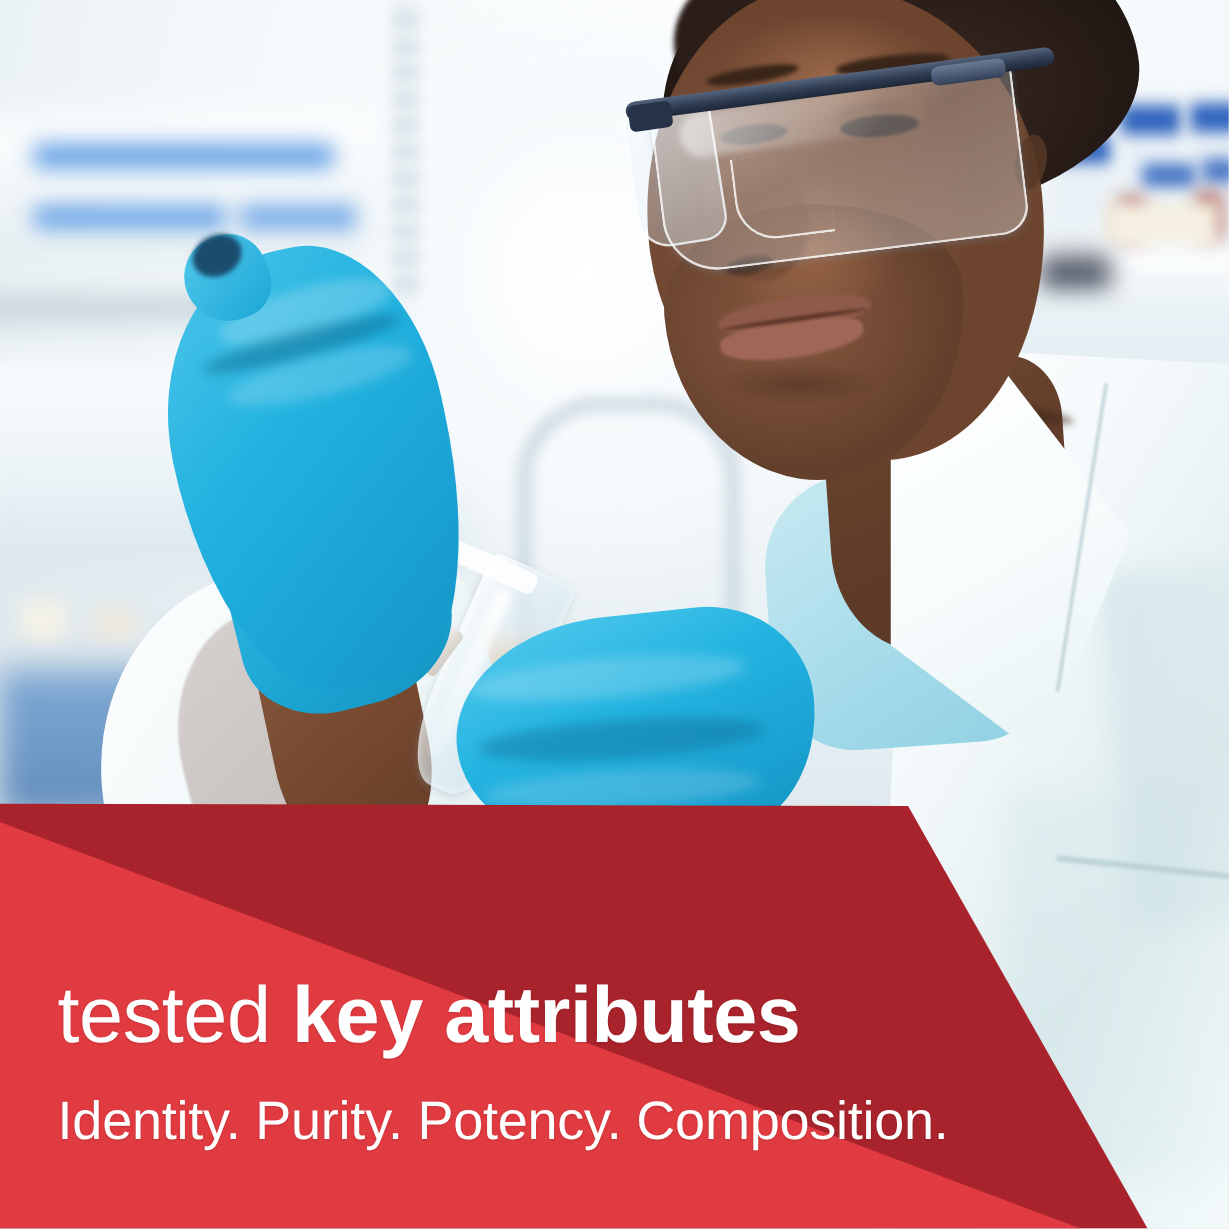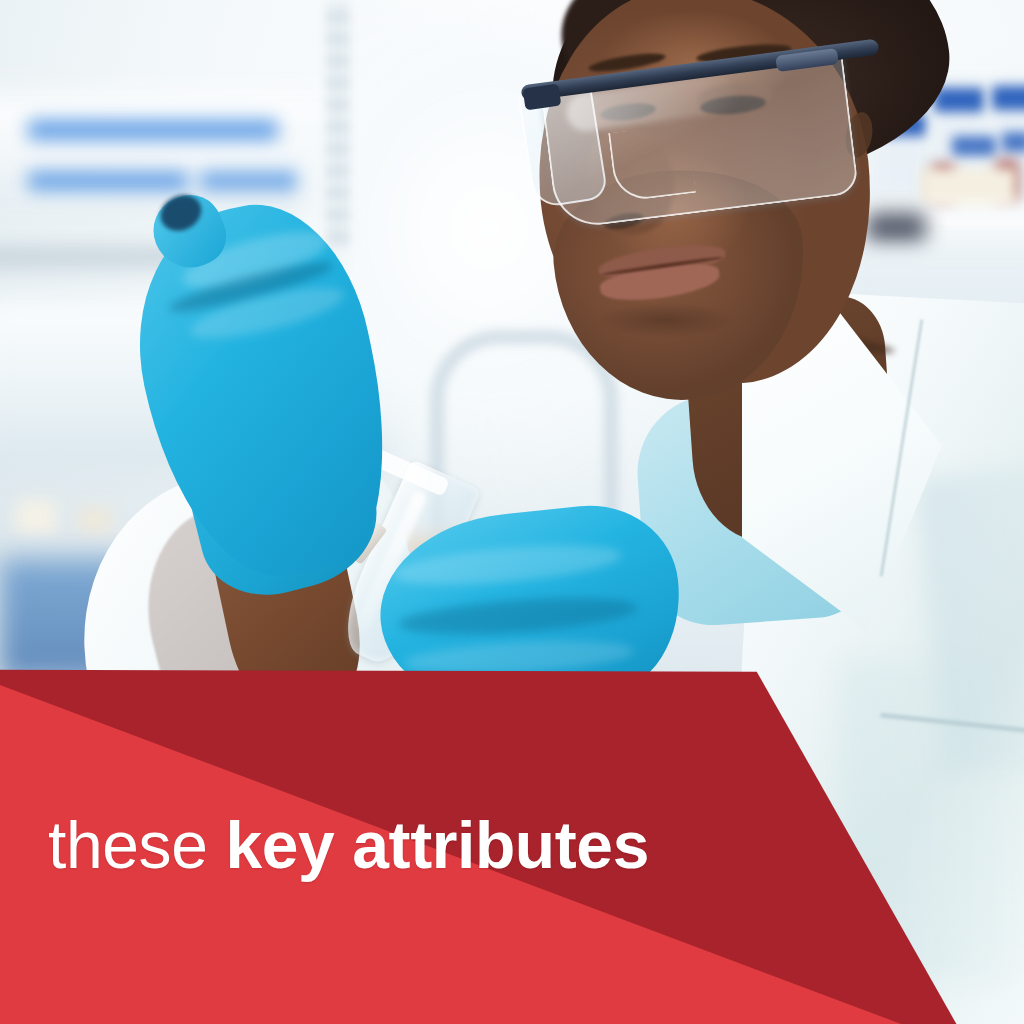--- a/index.html
+++ b/index.html
@@ -609,17 +609,18 @@
   </div>
 
   <div class="banner">
     <div class="banner-dark"></div>
     <div class="banner-light"></div>
   </div>
 
   <div class="banner-text">
     <h1 class="headline">
       <br>
-      <span>these </span><span class="bold">key attributes</span>
+      <span>tested </span><span class="bold">key attributes</span>
     </h1>
+    <p class="subline">Identity. Purity. Potency. Composition.</p>
   </div>
 
 </div>
 
 </body></html>

